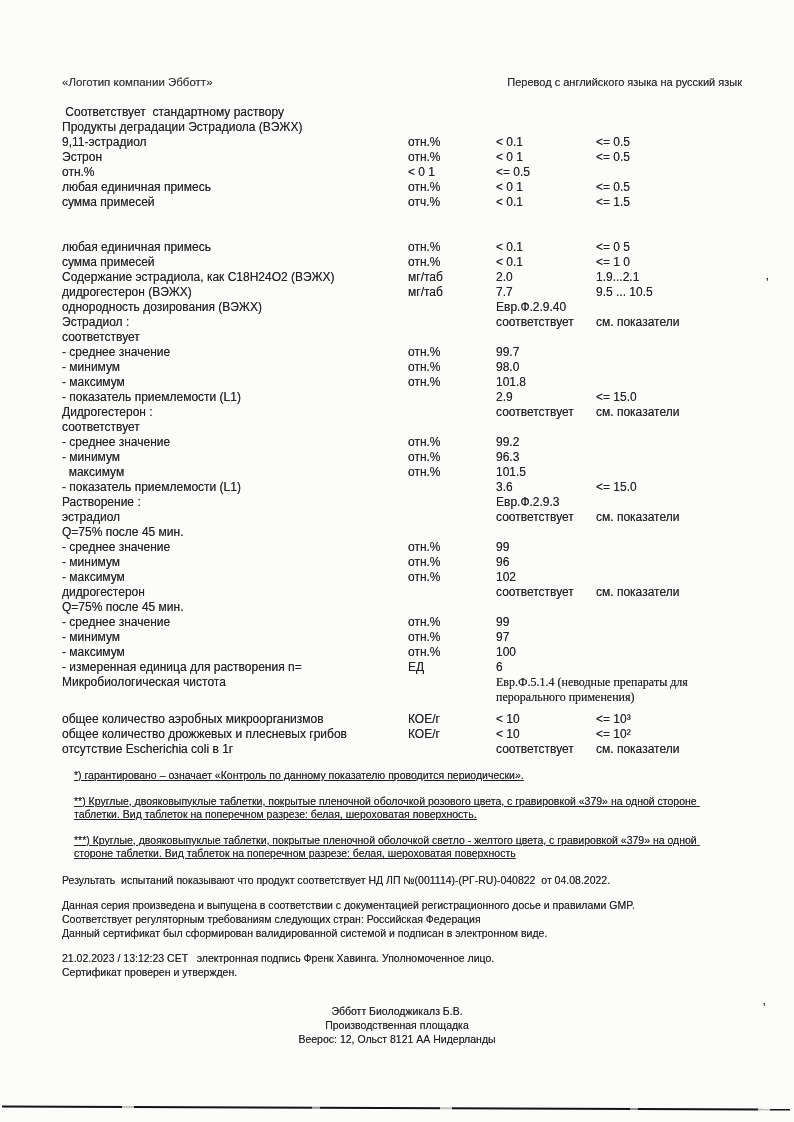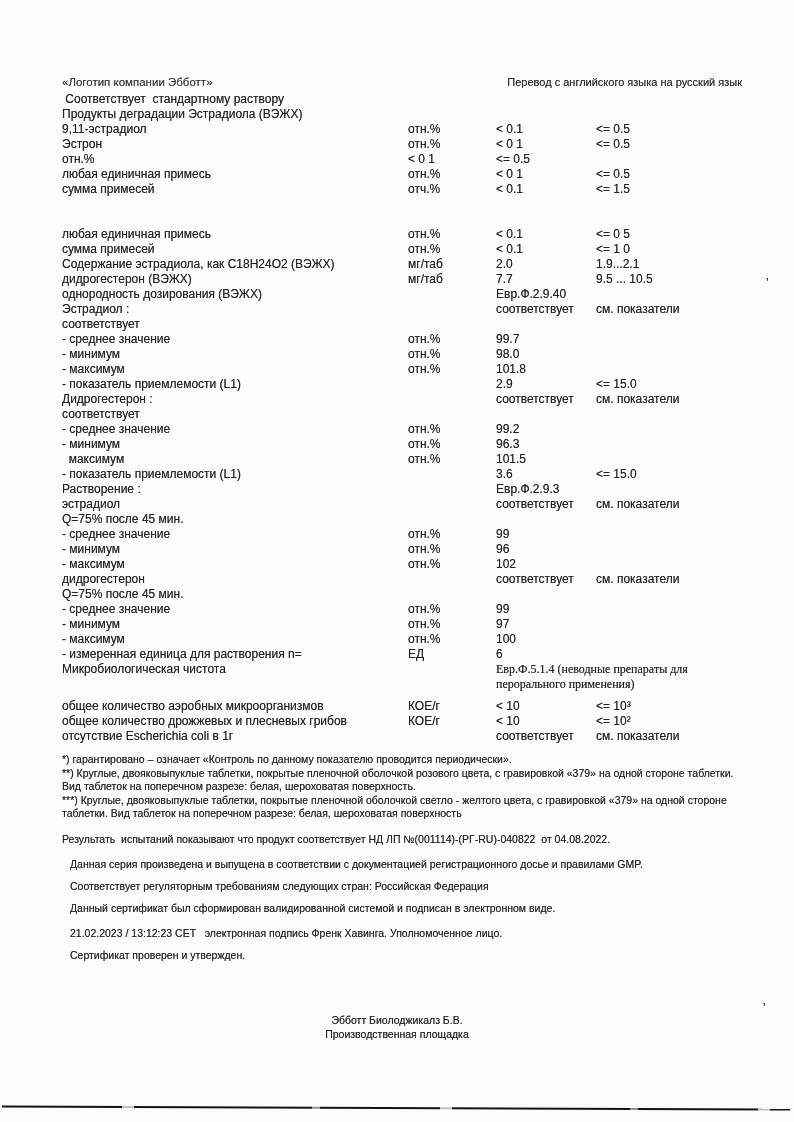--- a/index.html
+++ b/index.html
@@ -10,30 +10,30 @@
     background:#fcfcfb;
     overflow:hidden;
     font-family:"Liberation Sans","DejaVu Sans",sans-serif;
     color:#222;
     text-shadow:0 0 0.6px rgba(50,50,50,0.65);
   }
   .content{position:absolute;left:62px;right:52px;top:76px;}
   .doc-header{display:flex;justify-content:space-between;align-items:flex-start;}
   .logo-note{font-size:11.5px;color:#3a3a3a;}
   .translation-note{font-size:11px;color:#2c2c2c;}
-  .spec-table{margin-top:4px;font-size:12px;}
+  .spec-table{margin-top:17px;font-size:12px;}
   .trow{display:grid;grid-template-columns:346px 88px 100px 1fr;line-height:15px;min-height:15px;}
   .cell{white-space:pre-wrap;}
   .c-result.wide{grid-column:3 / 5;font-family:Liberation Serif, serif;}
   .spacer{width:100%;}
   .footnotes{margin-top:9px;font-size:10.5px;line-height:13.6px;max-width:694px;}
-  .footnotes p{margin:0;white-space:pre-wrap;}
+  .footnotes p{margin:12px;white-space:pre-wrap;text-decoration:underline;}
   .para{margin-top:11px;font-size:10.5px;line-height:14px;white-space:pre-wrap;max-width:700px;}
-  .para p{margin:8px;}
-  .doc-footer{position:absolute;left:0;right:0;top:1004px;text-align:center;font-size:10.5px;line-height:14px;margin-top:9px;}
+  .para p{margin:0;}
+  .doc-footer{position:absolute;left:0;right:0;top:1004px;text-align:center;font-size:10.5px;line-height:14px;}
   .doc-footer div{white-space:pre-wrap;}
   .bottom-scan-line{
     position:absolute;left:2px;right:4px;top:1107px;height:2px;
     background:repeating-linear-gradient(90deg,#141414 0 120px,rgba(20,20,20,0.25) 120px 132px,#141414 132px 310px,rgba(20,20,20,0.45) 310px 318px);
     transform:rotate(0.22deg);
   }
   .scan-artifact{position:absolute;font-size:12px;color:#1a1a1a;}
   .artifact-1{left:766px;top:276px;}
   .artifact-2{left:763px;top:1001px;}
 </style>
@@ -306,18 +306,19 @@
 
     <div class="para"><p>Данная серия произведена и выпущена в соответствии с документацией регистрационного досье и правилами GMP.</p><p>Соответствует регуляторным требованиям следующих стран: Российская Федерация</p><p>Данный сертификат был сформирован валидированной системой и подписан в электронном виде.</p></div>
 
     <div class="para"><p>21.02.2023 / 13:12:23 CET   электронная подпись Френк Хавинга. Уполномоченное лицо.</p><p>Сертификат проверен и утвержден.</p></div>
 
   </div>
 
   <div class="doc-footer">
       <div>Эбботт Биолоджикалз Б.В.</div>
       <div>Производственная площадка</div>
+      <div>Веерос: 12, Ольст 8121 АА Нидерланды</div>
     </div>
 
   <div class="bottom-scan-line"></div>
   <span class="scan-artifact artifact-1">ʼ</span>
   <span class="scan-artifact artifact-2">ʼ</span>
 </div>
 
 </body></html>

